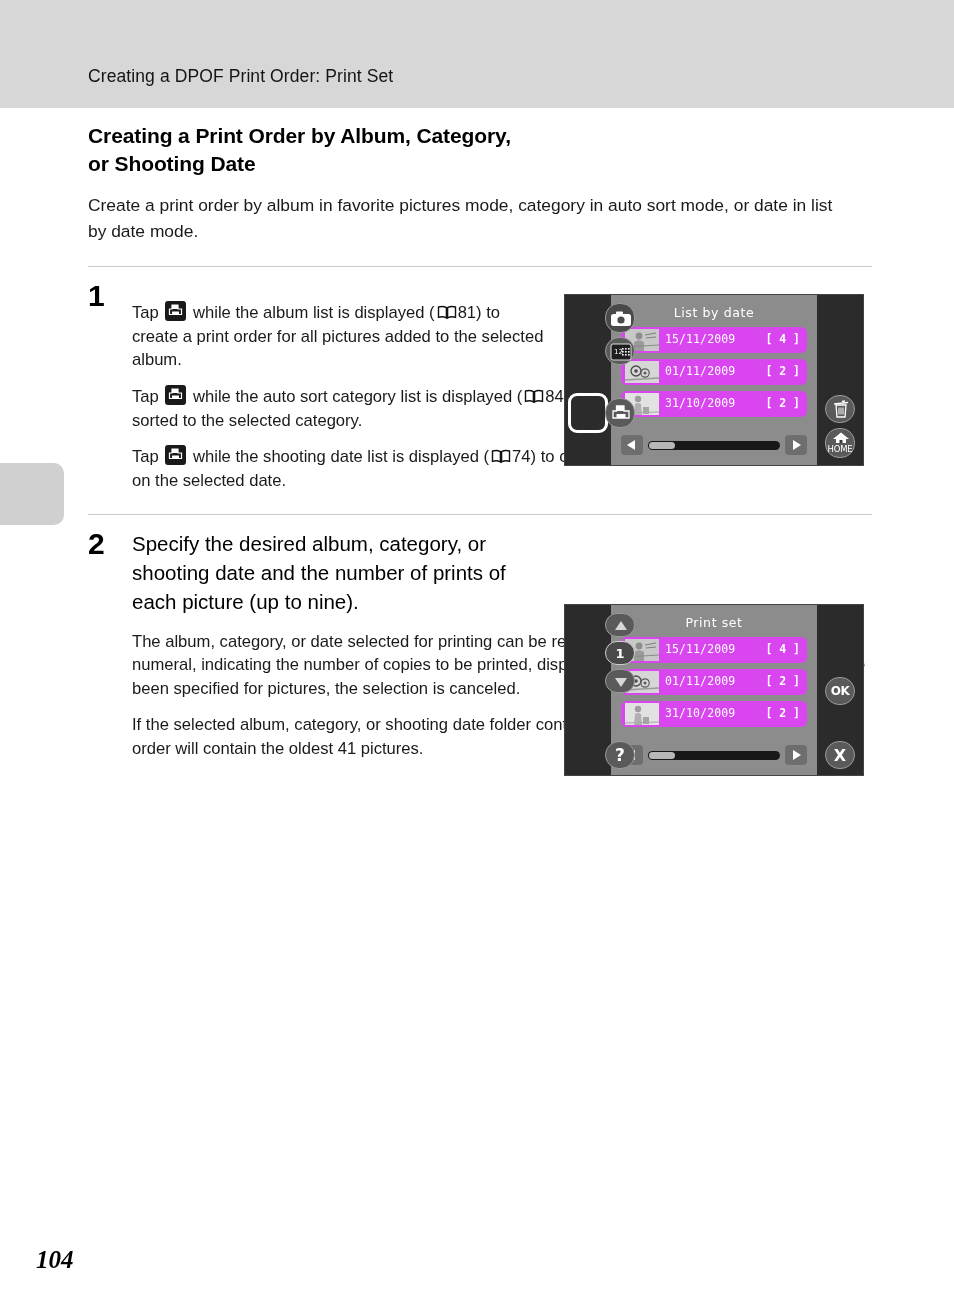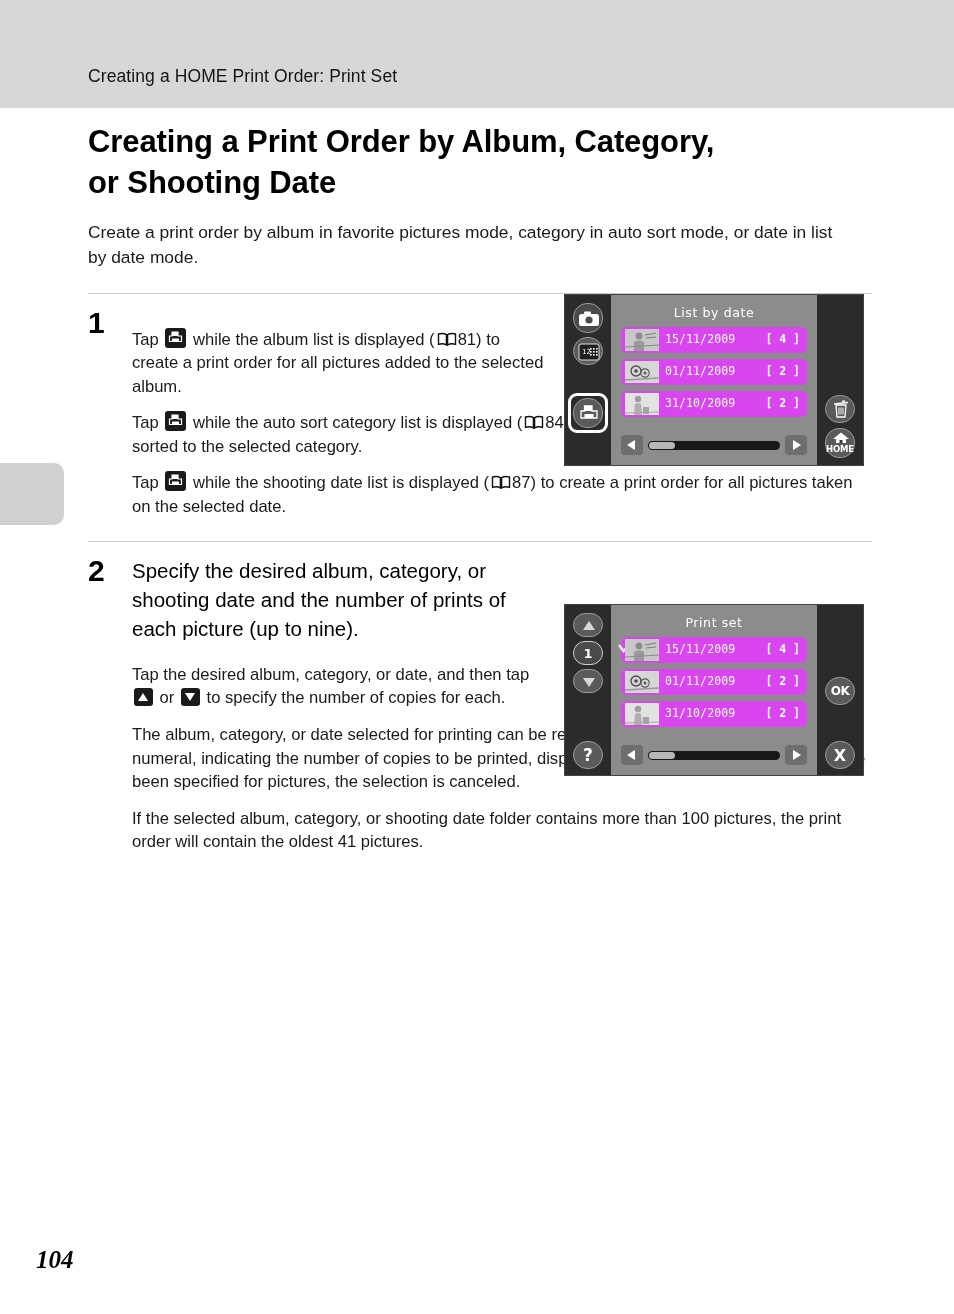--- a/index.html
+++ b/index.html
@@ -43,21 +43,21 @@
 
   
   .content {
     position: absolute;
     left: 88px; top: 122px;
     width: 784px;
   }
 
   h1.section-title {
     margin: 0;
-    font-size: 31px;
+    font-size: 21px;
     font-weight: bold;
     line-height: 1.32;
     letter-spacing: -0.1px;
     color: #000;
   }
   .intro {
     margin: 16px 0 0 0;
     font-size: 17.4px;
     line-height: 1.46;
     color: #1a1a1a;
@@ -260,20 +260,21 @@
     border-radius: 4px;
   }
 
   
   .sbtn {
     position: absolute;
     background: #5a5a5a;
     border-radius: 14px;
     border: 1.5px solid #9a9a9a;
     box-sizing: border-box;
+    margin-left: 32px;
   }
   .sbtn.plain { background: #4a4a4a; }
   .sbtn-label {
     position: absolute; left: 0; top: 0;
     width: 100%; height: 100%;
     display: flex; align-items: center; justify-content: center;
     color: #ffffff;
     font-size: 13px;
     font-weight: bold;
     font-family: "DejaVu Sans", sans-serif;
@@ -293,21 +294,21 @@
     font-style: italic;
     font-weight: bold;
     color: #000;
     font-family: "Liberation Serif", serif;
   }
 </style>
 </head>
 <body>
 
 <div class="header-band"></div>
-<div class="header-title">Creating a HOME Print Order: Print Set</div>
+<div class="header-title">Creating a DPOF Print Order: Print Set</div>
 
 <div class="side-tab"></div>
 
 <div class="content">
 
   <h1 class="section-title">
     <span>Creating a Print Order by Album, Category,</span><br>
     <span>or Shooting Date</span>
   </h1>
 
@@ -343,37 +344,34 @@
       </div>
 
       <div class="step-para wide">
         <span>Tap </span><span class="ico ico-print"><svg width="15" height="14" viewBox="0 0 15 14">
               <path d="M4 1 L10 1 L10 5 L13.5 5 L13.5 10.5 L1.5 10.5 L1.5 5 L4 5 Z" fill="none" stroke="#fff" stroke-width="1.2"></path>
               <path d="M4 1 L10 1 L10 5 L4 5 Z" fill="#fff"></path>
               <rect x="4" y="7.5" width="7" height="3.5" fill="#fff"></rect>
             </svg></span><span> while the shooting date list is displayed (</span><svg class="ico ico-book" viewBox="0 0 20 15">
             <path d="M1.5 2 Q6 0.6 9.4 2.6 L9.4 13 Q6 11 1.5 12.4 Z" fill="none" stroke="#111" stroke-width="1.4"></path>
             <path d="M18.5 2 Q14 0.6 10.6 2.6 L10.6 13 Q14 11 18.5 12.4 Z" fill="none" stroke="#111" stroke-width="1.4"></path>
-          </svg><span>87</span><span>) to create a print order for all pictures taken on the selected date.</span>
+          </svg><span>74</span><span>) to create a print order for all pictures taken on the selected date.</span>
       </div>
 
     </div>
   </div>
 
   <div class="rule"></div>
 
   <div class="step">
     <div class="step-num">2</div>
     <div class="step-body">
 
       <div class="step-head">Specify the desired album, category, or shooting date and the number of prints of each picture (up to nine).</div>
 
-      <div class="step-para narrow">
-        <span>Tap the desired album, category, or date, and then tap </span><span class="ico ico-tri up"><i></i></span><span> or </span><span class="ico ico-tri down"><i></i></span><span> to specify the number of copies for each.</span>
-      </div>
 
       <div class="step-para" style="max-width:748px;">
         <span>The album, category, or date selected for printing can be recognized by the check mark and numeral, indicating the number of copies to be printed, displayed with check mark. If no copies have been specified for pictures, the selection is canceled.</span>
       </div>
 
       <div class="step-para wide">If the selected album, category, or shooting date folder contains more than 100 pictures, the print order will contain the oldest 41 pictures.</div>
 
 
     </div>
   </div>
@@ -482,21 +480,21 @@
         <path d="M5 5 L15 5 L14 17 L6 17 Z" fill="none" stroke="#fff" stroke-width="1.3"></path>
         <path d="M8 7.5 L8 14.5 M10 7.5 L10 14.5 M12 7.5 L12 14.5" stroke="#fff" stroke-width="1"></path>
       </svg>
   </div>
   <div class="sbtn" style="right:8px; top:133px; width:30px; height:30px;">
     <svg width="22" height="11" viewBox="0 0 22 11" style="position:absolute;left:4px;top:3px;">
         <path d="M11 0.5 L19 7 L3 7 Z" fill="#fff"></path>
         <rect x="6" y="6" width="10" height="5" fill="#fff"></rect>
         <rect x="9.5" y="8" width="3" height="3" fill="#3a3a3a"></rect>
       </svg>
-    <div style="position:absolute;left:0;bottom:3px;width:100%;color:#fff;font-size:8.5px;font-weight:bold;font-family:'DejaVu Sans', sans-serif;letter-spacing:-0.2px;">HOME</div>
+    <div style="position:absolute;left:0;bottom:3px;width:100%;text-align:center;color:#fff;font-size:8.5px;font-weight:normal;font-family:'DejaVu Sans', sans-serif;letter-spacing:-0.2px;">HOME</div>
   </div>
 </div>
 
 <div class="screen" id="screen-print">
   <div class="scr-left"></div>
   <div class="scr-right"></div>
   <div class="scr-mid">
     <div class="scr-title">Print set</div>
 
     <div class="row" style="top:32px;">

